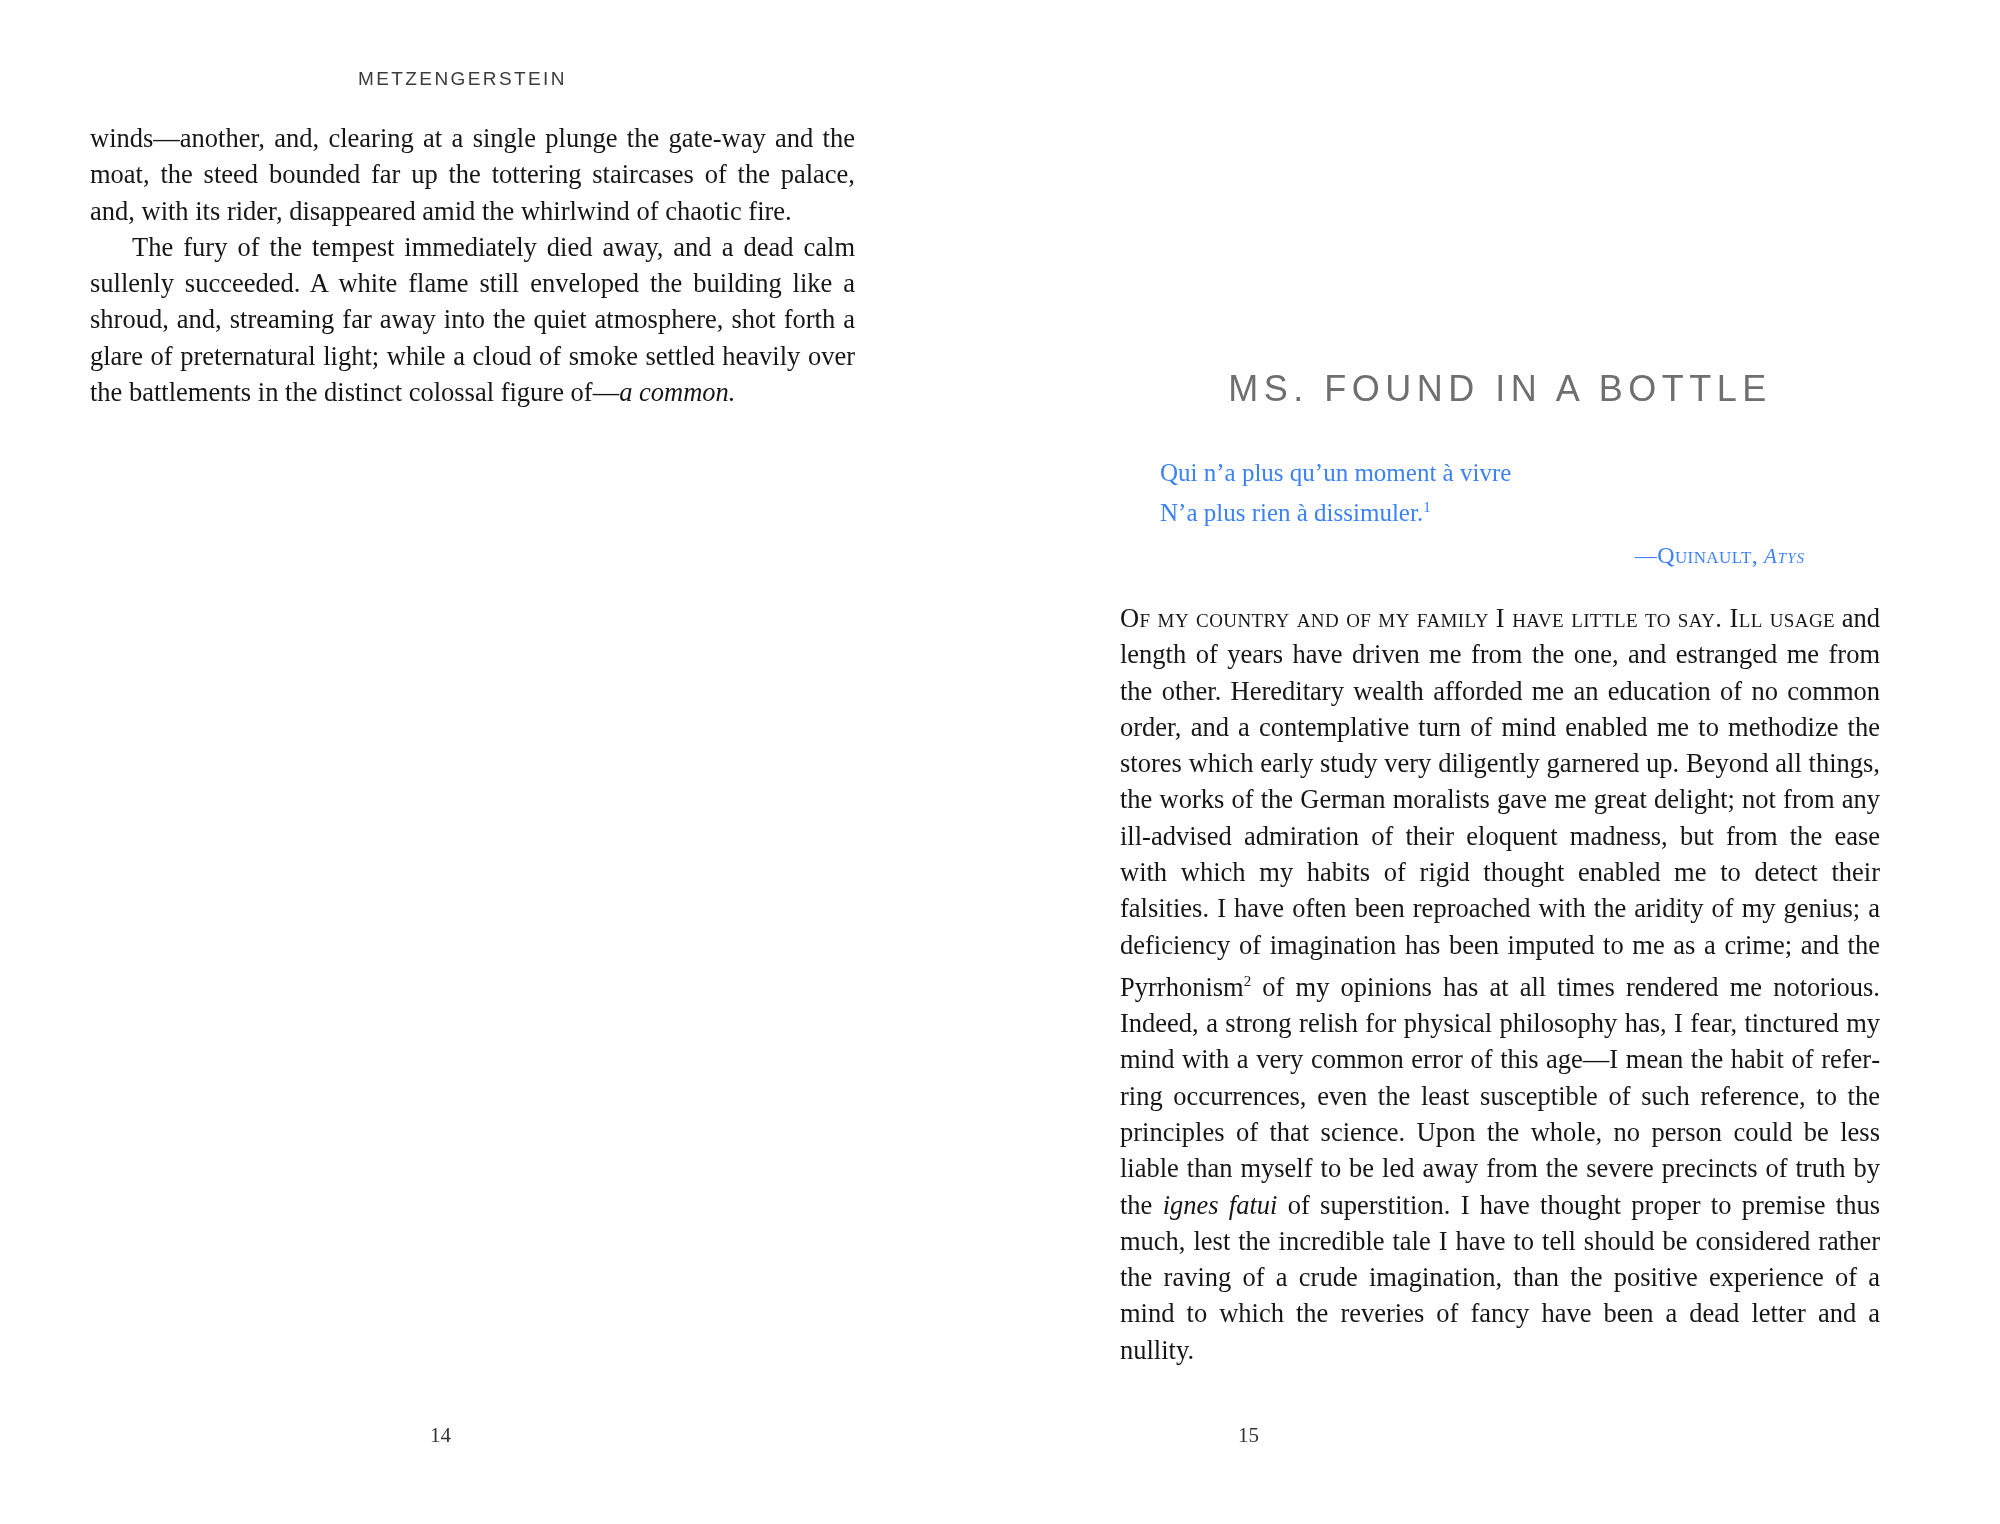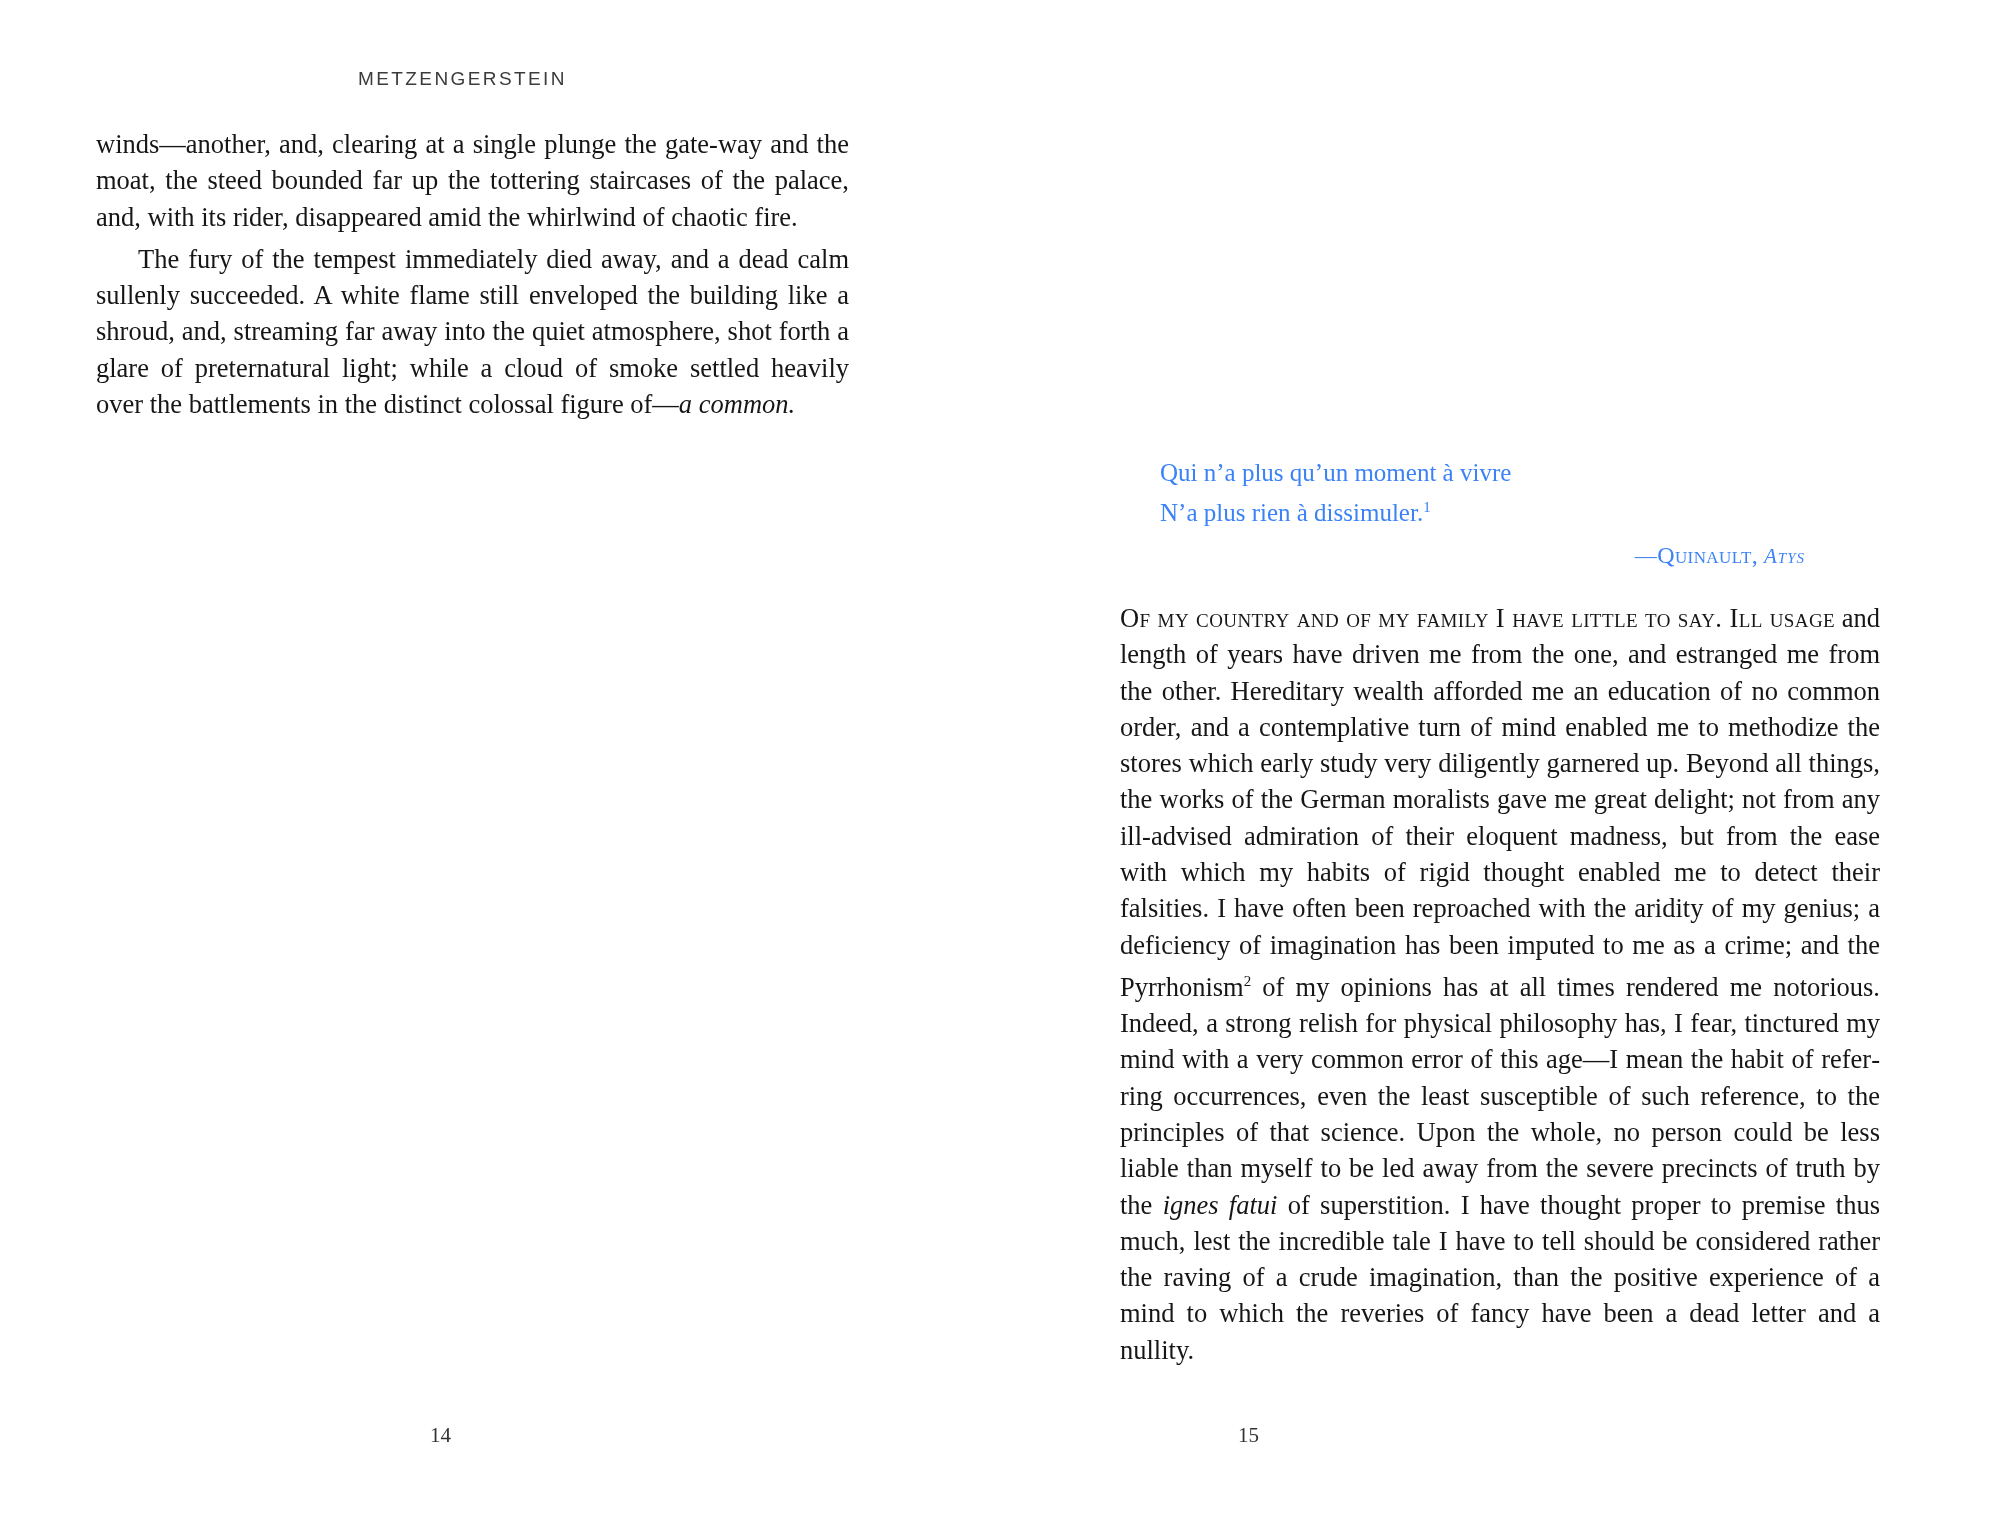--- a/index.html
+++ b/index.html
@@ -44,21 +44,21 @@
     position: absolute;
     top: 120px;
     left: 90px;
     width: 765px;
     font-size: 26.5px;
     line-height: 36.3px;
     text-align: justify;
     color: #161616;
   }
   .text-block-left p {
-    margin: 6px;
+    margin: 0;
   }
   .text-block-left p.indent {
     text-indent: 42px;
   }
   .folio {
     position: absolute;
     bottom: 76px;
     font-family: "Liberation Serif", serif;
     font-size: 21px;
     color: #333;
@@ -150,20 +150,21 @@
     <div class="text-block-left">
       <p>winds—another, and, clearing at a single plunge the gate-way and the moat, the steed bounded far up the tottering staircases of the palace, and, with its rider, disappeared amid the whirlwind of cha­otic fire.</p>
       <p class="indent"><span>The fury of the tempest immediately died away, and a dead calm sullenly succeeded. A white flame still enveloped the build­ing like a shroud, and, streaming far away into the quiet atmo­sphere, shot forth a glare of preternatural light; while a cloud of smoke settled heavily over the battlements in the distinct colossal figure of—</span><em>a common.</em></p>
     </div>
 
     <div class="folio folio-left">14</div>
   </div>
 
   <div class="page page-right">
 
+    <div class="chapter-title">MS. FOUND IN A BOTTLE</div>
 
     <div class="epigraph">
       <div class="line">Qui n’a plus qu’un moment à vivre</div>
       <div class="line"><span>N’a plus rien à dissimuler.</span><sup>1</sup></div>
       <div class="epigraph-attrib"><span>—</span><span class="smallcaps">Quinault,</span> <span class="work">Atys</span></div>
     </div>
 
     <div class="text-block-right">
       <p><span class="opening">Of my country and of my family I have little to say. Ill usage</span><span> and length of years have driven me from the one, and estranged me from the other. Hereditary wealth afforded me an education of no common order, and a contemplative turn of mind enabled me to methodize the stores which early study very diligently gar­nered up. Beyond all things, the works of the German moralists gave me great delight; not from any ill-advised admiration of their eloquent madness, but from the ease with which my habits of rigid thought enabled me to detect their falsities. I have often been reproached with the aridity of my genius; a deficiency of imagina­tion has been imputed to me as a crime; and the Pyrrhonism</span><sup>2</sup><span> of my opinions has at all times rendered me notorious. Indeed, a strong relish for physical philosophy has, I fear, tinctured my mind with a very common error of this age—I mean the habit of refer­ring occurrences, even the least susceptible of such reference, to the principles of that science. Upon the whole, no person could be less liable than myself to be led away from the severe precincts of truth by the </span><em>ignes fatui</em><span> of superstition. I have thought proper to premise thus much, lest the incredible tale I have to tell should be considered rather the raving of a crude imagination, than the pos­itive experience of a mind to which the reveries of fancy have been a dead letter and a nullity.</span></p>
     </div>

